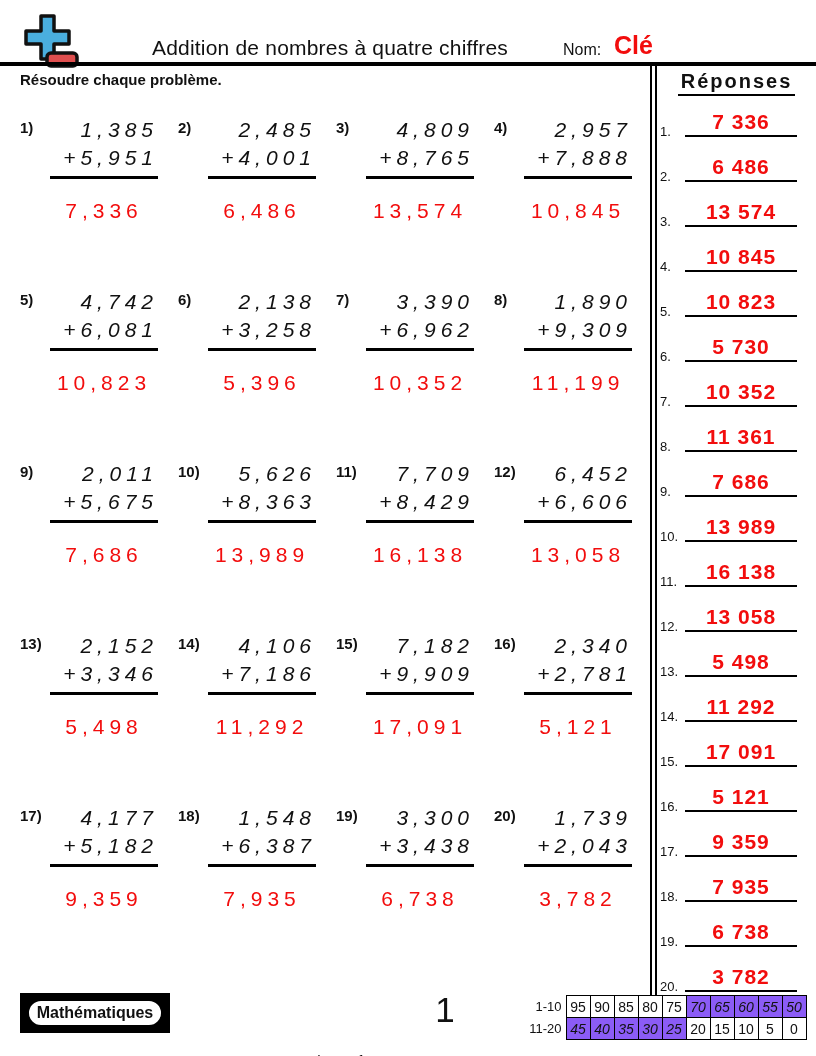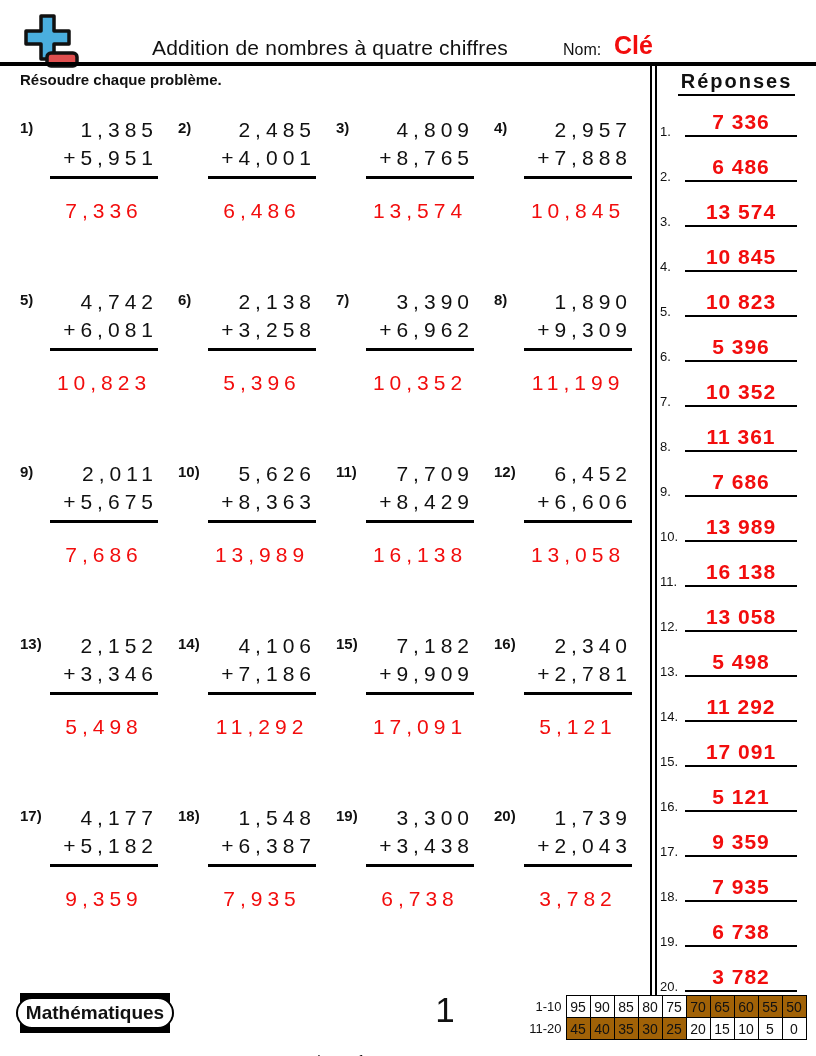--- a/index.html
+++ b/index.html
@@ -17,45 +17,45 @@
   .header-rule { position:absolute; left:0; top:62px; width:816px; height:4px; background:#000; }
   .instructions { position:absolute; left:20px; top:71px; font-size:15px; font-weight:bold; }
 
   
   .problems { position:absolute; left:20px; top:116px; width:630px;
     display:grid; grid-template-columns:repeat(4,158px); grid-template-rows:repeat(5,172px); }
   .problem { display:flex; align-items:flex-start; }
   .pnum { font-size:15px; font-weight:bold; width:30px; padding-top:3px; flex:0 0 auto; }
   .pbody { width:108px; }
   .operands { border-bottom:3px solid #000; padding-bottom:4px; }
-  .op { font-size:21px; letter-spacing:5px; text-align:right; line-height:28px; white-space:nowrap; }
+  .op { font-size:21px; letter-spacing:5px; text-align:right; line-height:28px; white-space:nowrap;font-style:italic; }
   .panswer { font-size:21px; letter-spacing:5px; color:#f20d0d; text-align:center; padding-top:20px; white-space:nowrap; }
 
   
   .divider { position:absolute; left:650px; top:64px; width:7px; height:931px;
     border-left:2px solid #000; border-right:2px solid #000; }
   .reponses-title { position:absolute; left:657px; top:70px; width:159px; text-align:center; }
   .reponses-title span { display:inline-block; font-size:20px; font-weight:bold; letter-spacing:2px;
     border-bottom:2px solid #000; padding:0 3px 1px 3px; }
   .akey-item { position:absolute; left:657px; width:155px; height:44px; }
   .akey-num { position:absolute; left:3px; bottom:-2px; font-size:13px; }
   .akey-val { position:absolute; left:28px; right:15px; bottom:0; border-bottom:2px solid #000;
     text-align:center; color:#f20d0d; font-weight:bold; font-size:21px; letter-spacing:1px; padding-bottom:1px; white-space:nowrap; }
 
   
   .brand-box { position:absolute; left:20px; top:993px; width:150px; height:40px; background:#000;
     display:flex; align-items:center; justify-content:center; }
   .brand-pill { background:#fff; border:2px solid #000; border-radius:16px; padding:3px 8px;
-    font-size:19px; font-weight:bold; white-space:nowrap; }
+    font-size:16px; font-weight:bold; white-space:nowrap; }
   .site-url { position:absolute; left:178px; top:1052px; font-size:15px; }
   .page-num { position:absolute; left:405px; top:990px; width:80px; text-align:center; font-size:35px; }
   .grade-table { position:absolute; left:526px; top:995px; border-collapse:collapse; font-size:14px; }
   .grade-table td { border:1px solid #000; width:24px; height:22px; text-align:center; padding:0; background:#fff; }
   .grade-table td.rowlabel { border:none; width:40px; text-align:right; padding-right:4px; font-size:13px; background:transparent; }
-  .grade-table td.blue { background:#a16207; }
+  .grade-table td.blue { background:#8b5cf6;font-style:italic; }
 </style>
 </head>
 <body>
 
 <div class="page">
 
   <div class="logo">
     <svg width="66" height="58" viewBox="0 0 66 58">
       <path d="M27 4 h13 v15 h15 v13 h-15 v15 h-13 v-15 h-15 v-13 h15 z" fill="#4aaede" stroke="#111" stroke-width="3.5" stroke-linejoin="round"></path>
       <rect x="33" y="41" width="30" height="13" rx="4" fill="#e04f4f" stroke="#111" stroke-width="3.5"></rect>
@@ -288,21 +288,21 @@
   <div class="akey-item" style="top:228px">
       <div class="akey-num">4.</div>
       <div class="akey-val">10 845</div>
     </div>
   <div class="akey-item" style="top:273px">
       <div class="akey-num">5.</div>
       <div class="akey-val">10 823</div>
     </div>
   <div class="akey-item" style="top:318px">
       <div class="akey-num">6.</div>
-      <div class="akey-val">5 396</div>
+      <div class="akey-val">5 730</div>
     </div>
   <div class="akey-item" style="top:363px">
       <div class="akey-num">7.</div>
       <div class="akey-val">10 352</div>
     </div>
   <div class="akey-item" style="top:408px">
       <div class="akey-num">8.</div>
       <div class="akey-val">11 361</div>
     </div>
   <div class="akey-item" style="top:453px">

